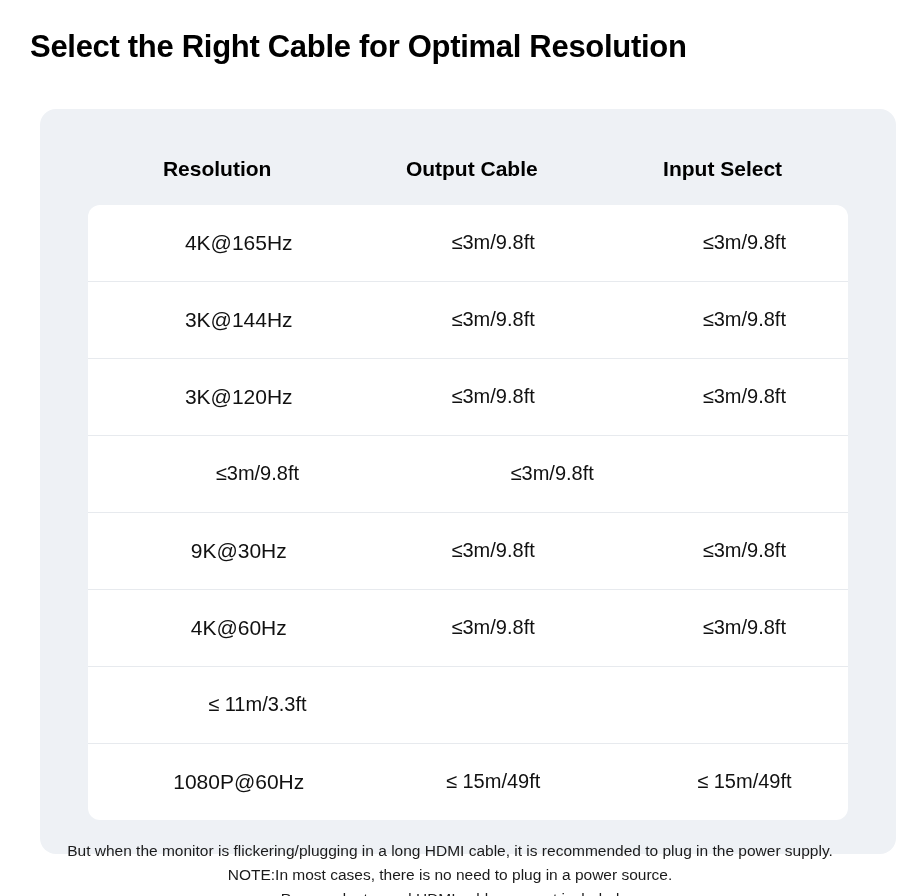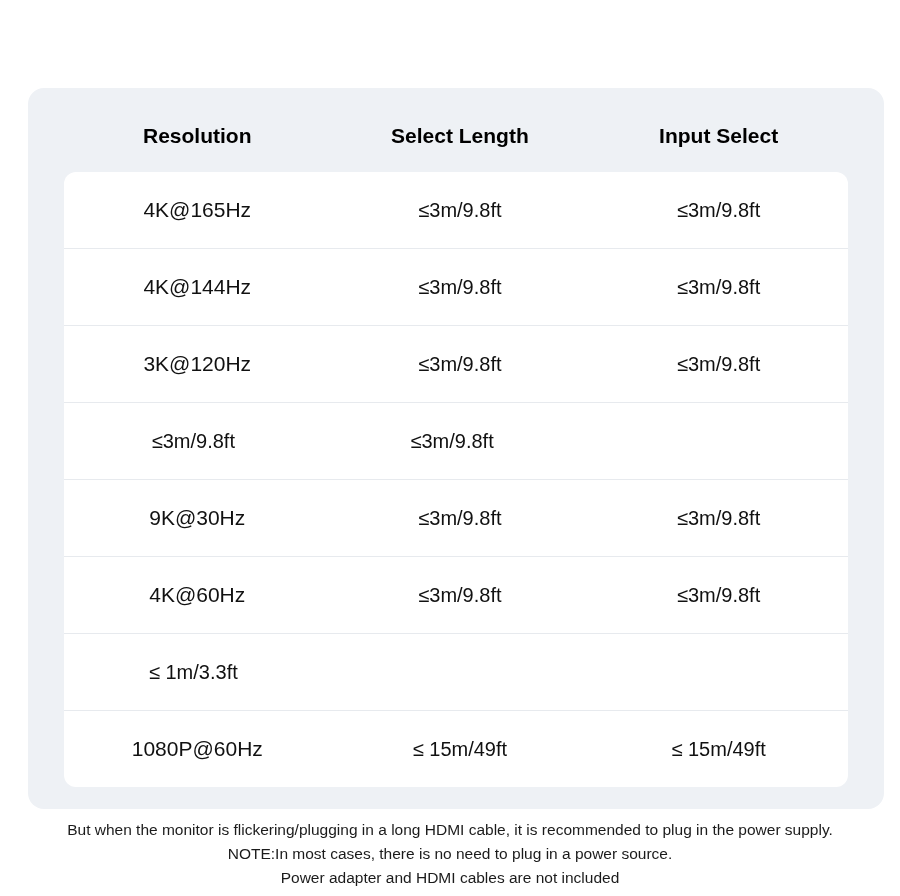--- a/index.html
+++ b/index.html
@@ -24,26 +24,26 @@
     font-size: 31px;
     font-weight: bold;
     letter-spacing: -0.3px;
     color: #000000;
     padding: 6px 0 0 30px;
     line-height: 1.3;
     white-space: nowrap;
   }
   .table-card {
     position: absolute;
-    left: 28px;
+    left: 40px;
     top: 88px;
     width: 856px;
     background: #eef1f5;
     border-radius: 16px;
-    padding: 0;
+    padding: 12px;
     box-sizing: border-box;
   }
   .table-inner {
     padding: 12px 36px 22px 36px;
     box-sizing: border-box;
   }
   .header-row {
     display: flex;
     align-items: center;
     height: 72px;
@@ -68,20 +68,21 @@
     height: 76px;
     border-bottom: 1px solid #e7eaee;
   }
   .data-row:last-child {
     border-bottom: none;
   }
   .cell {
     font-size: 20px;
     color: #111111;
     text-align: center;
+    margin-left: 44px;
   }
   .cell-res {
     font-size: 21px;
   }
   .notes {
     position: absolute;
     left: 0;
     top: 818px;
     width: 900px;
     text-align: center;
@@ -92,40 +93,41 @@
   .note-line {
     display: block;
     white-space: nowrap;
   }
 </style>
 </head>
 <body>
 
 <div class="page">
 
+  <h1 class="page-title">Select the Right Cable for Optimal Resolution</h1>
 
   <div class="table-card">
     <div class="table-inner">
 
       <div class="header-row">
         <div class="header-cell col-1">Resolution</div>
-        <div class="header-cell col-2">Select Length</div>
+        <div class="header-cell col-2">Output Cable</div>
         <div class="header-cell col-3">Input Select</div>
       </div>
 
       <div class="body-wrap">
 
         <div class="data-row">
           <div class="cell cell-res col-1">4K@165Hz</div>
           <div class="cell col-2">≤3m/9.8ft</div>
           <div class="cell col-3">≤3m/9.8ft</div>
         </div>
 
         <div class="data-row">
-          <div class="cell cell-res col-1">4K@144Hz</div>
+          <div class="cell cell-res col-1">3K@144Hz</div>
           <div class="cell col-2">≤3m/9.8ft</div>
           <div class="cell col-3">≤3m/9.8ft</div>
         </div>
 
         <div class="data-row">
           <div class="cell cell-res col-1">3K@120Hz</div>
           <div class="cell col-2">≤3m/9.8ft</div>
           <div class="cell col-3">≤3m/9.8ft</div>
         </div>
 
@@ -140,21 +142,21 @@
           <div class="cell col-3">≤3m/9.8ft</div>
         </div>
 
         <div class="data-row">
           <div class="cell cell-res col-1">4K@60Hz</div>
           <div class="cell col-2">≤3m/9.8ft</div>
           <div class="cell col-3">≤3m/9.8ft</div>
         </div>
 
         <div class="data-row">
-          <div class="cell col-3">≤ 1m/3.3ft</div>
+          <div class="cell col-3">≤ 11m/3.3ft</div>
         </div>
 
         <div class="data-row">
           <div class="cell cell-res col-1">1080P@60Hz</div>
           <div class="cell col-2">≤ 15m/49ft</div>
           <div class="cell col-3">≤ 15m/49ft</div>
         </div>
 
       </div>
     </div>

